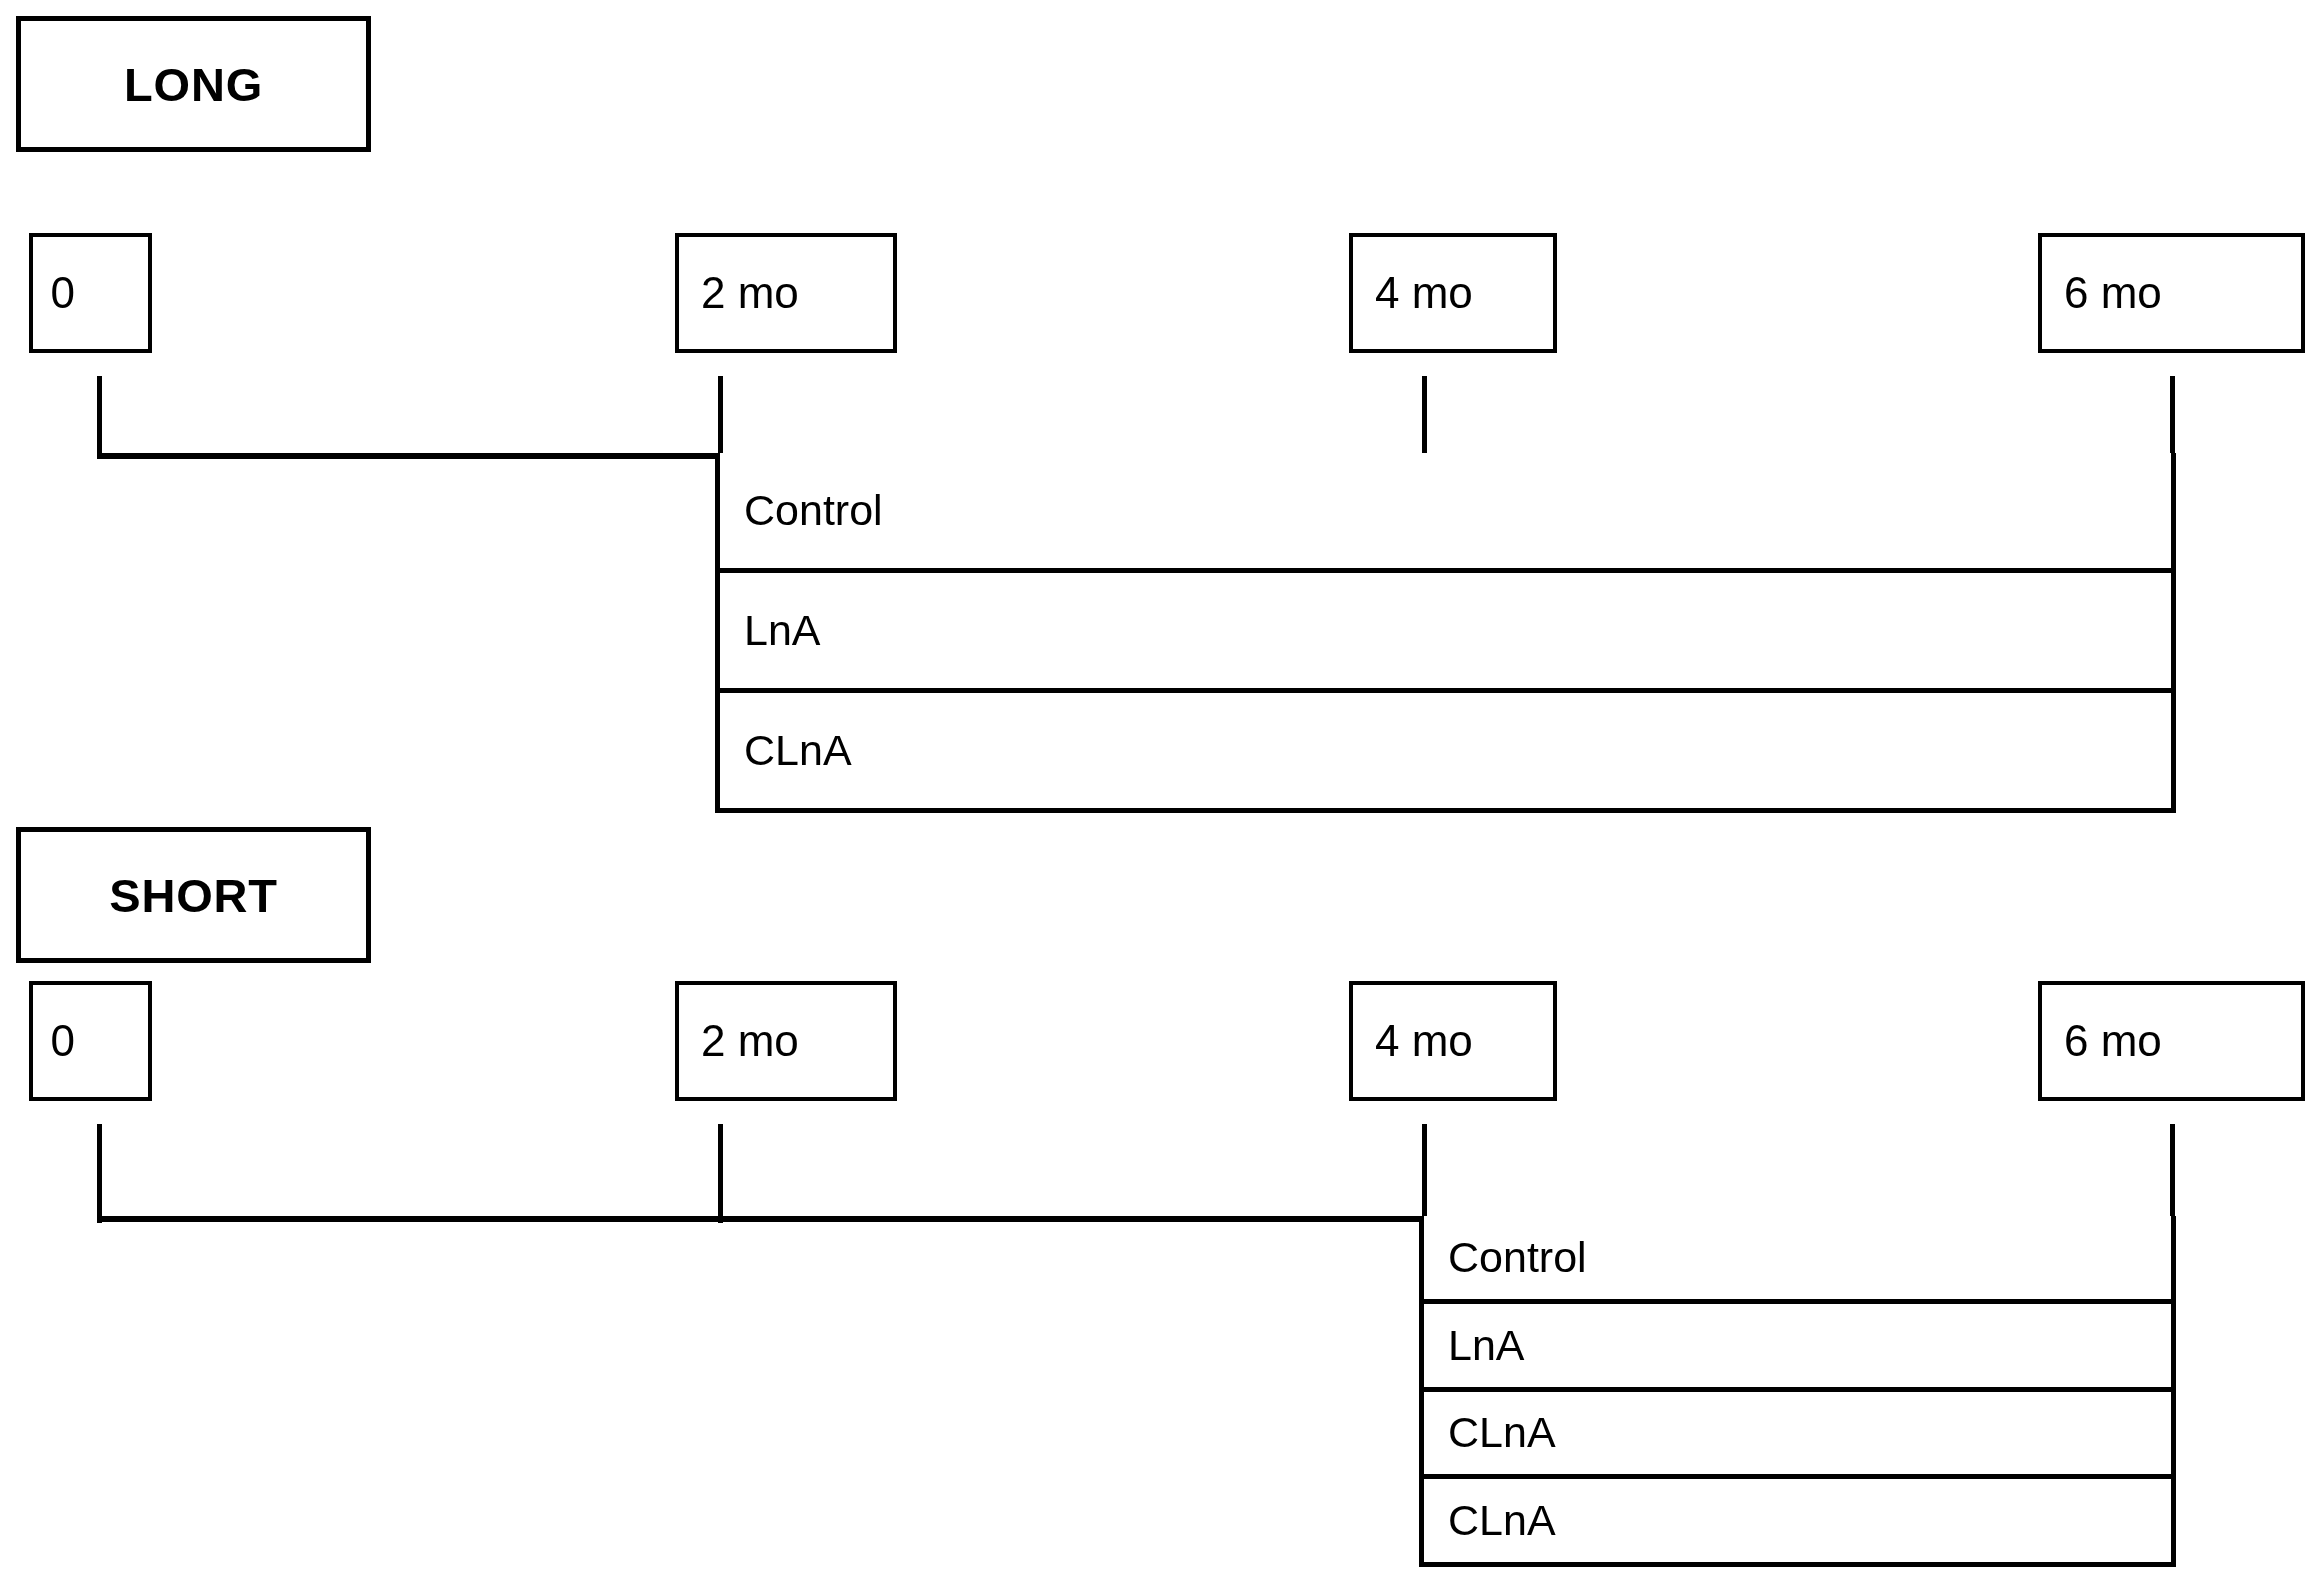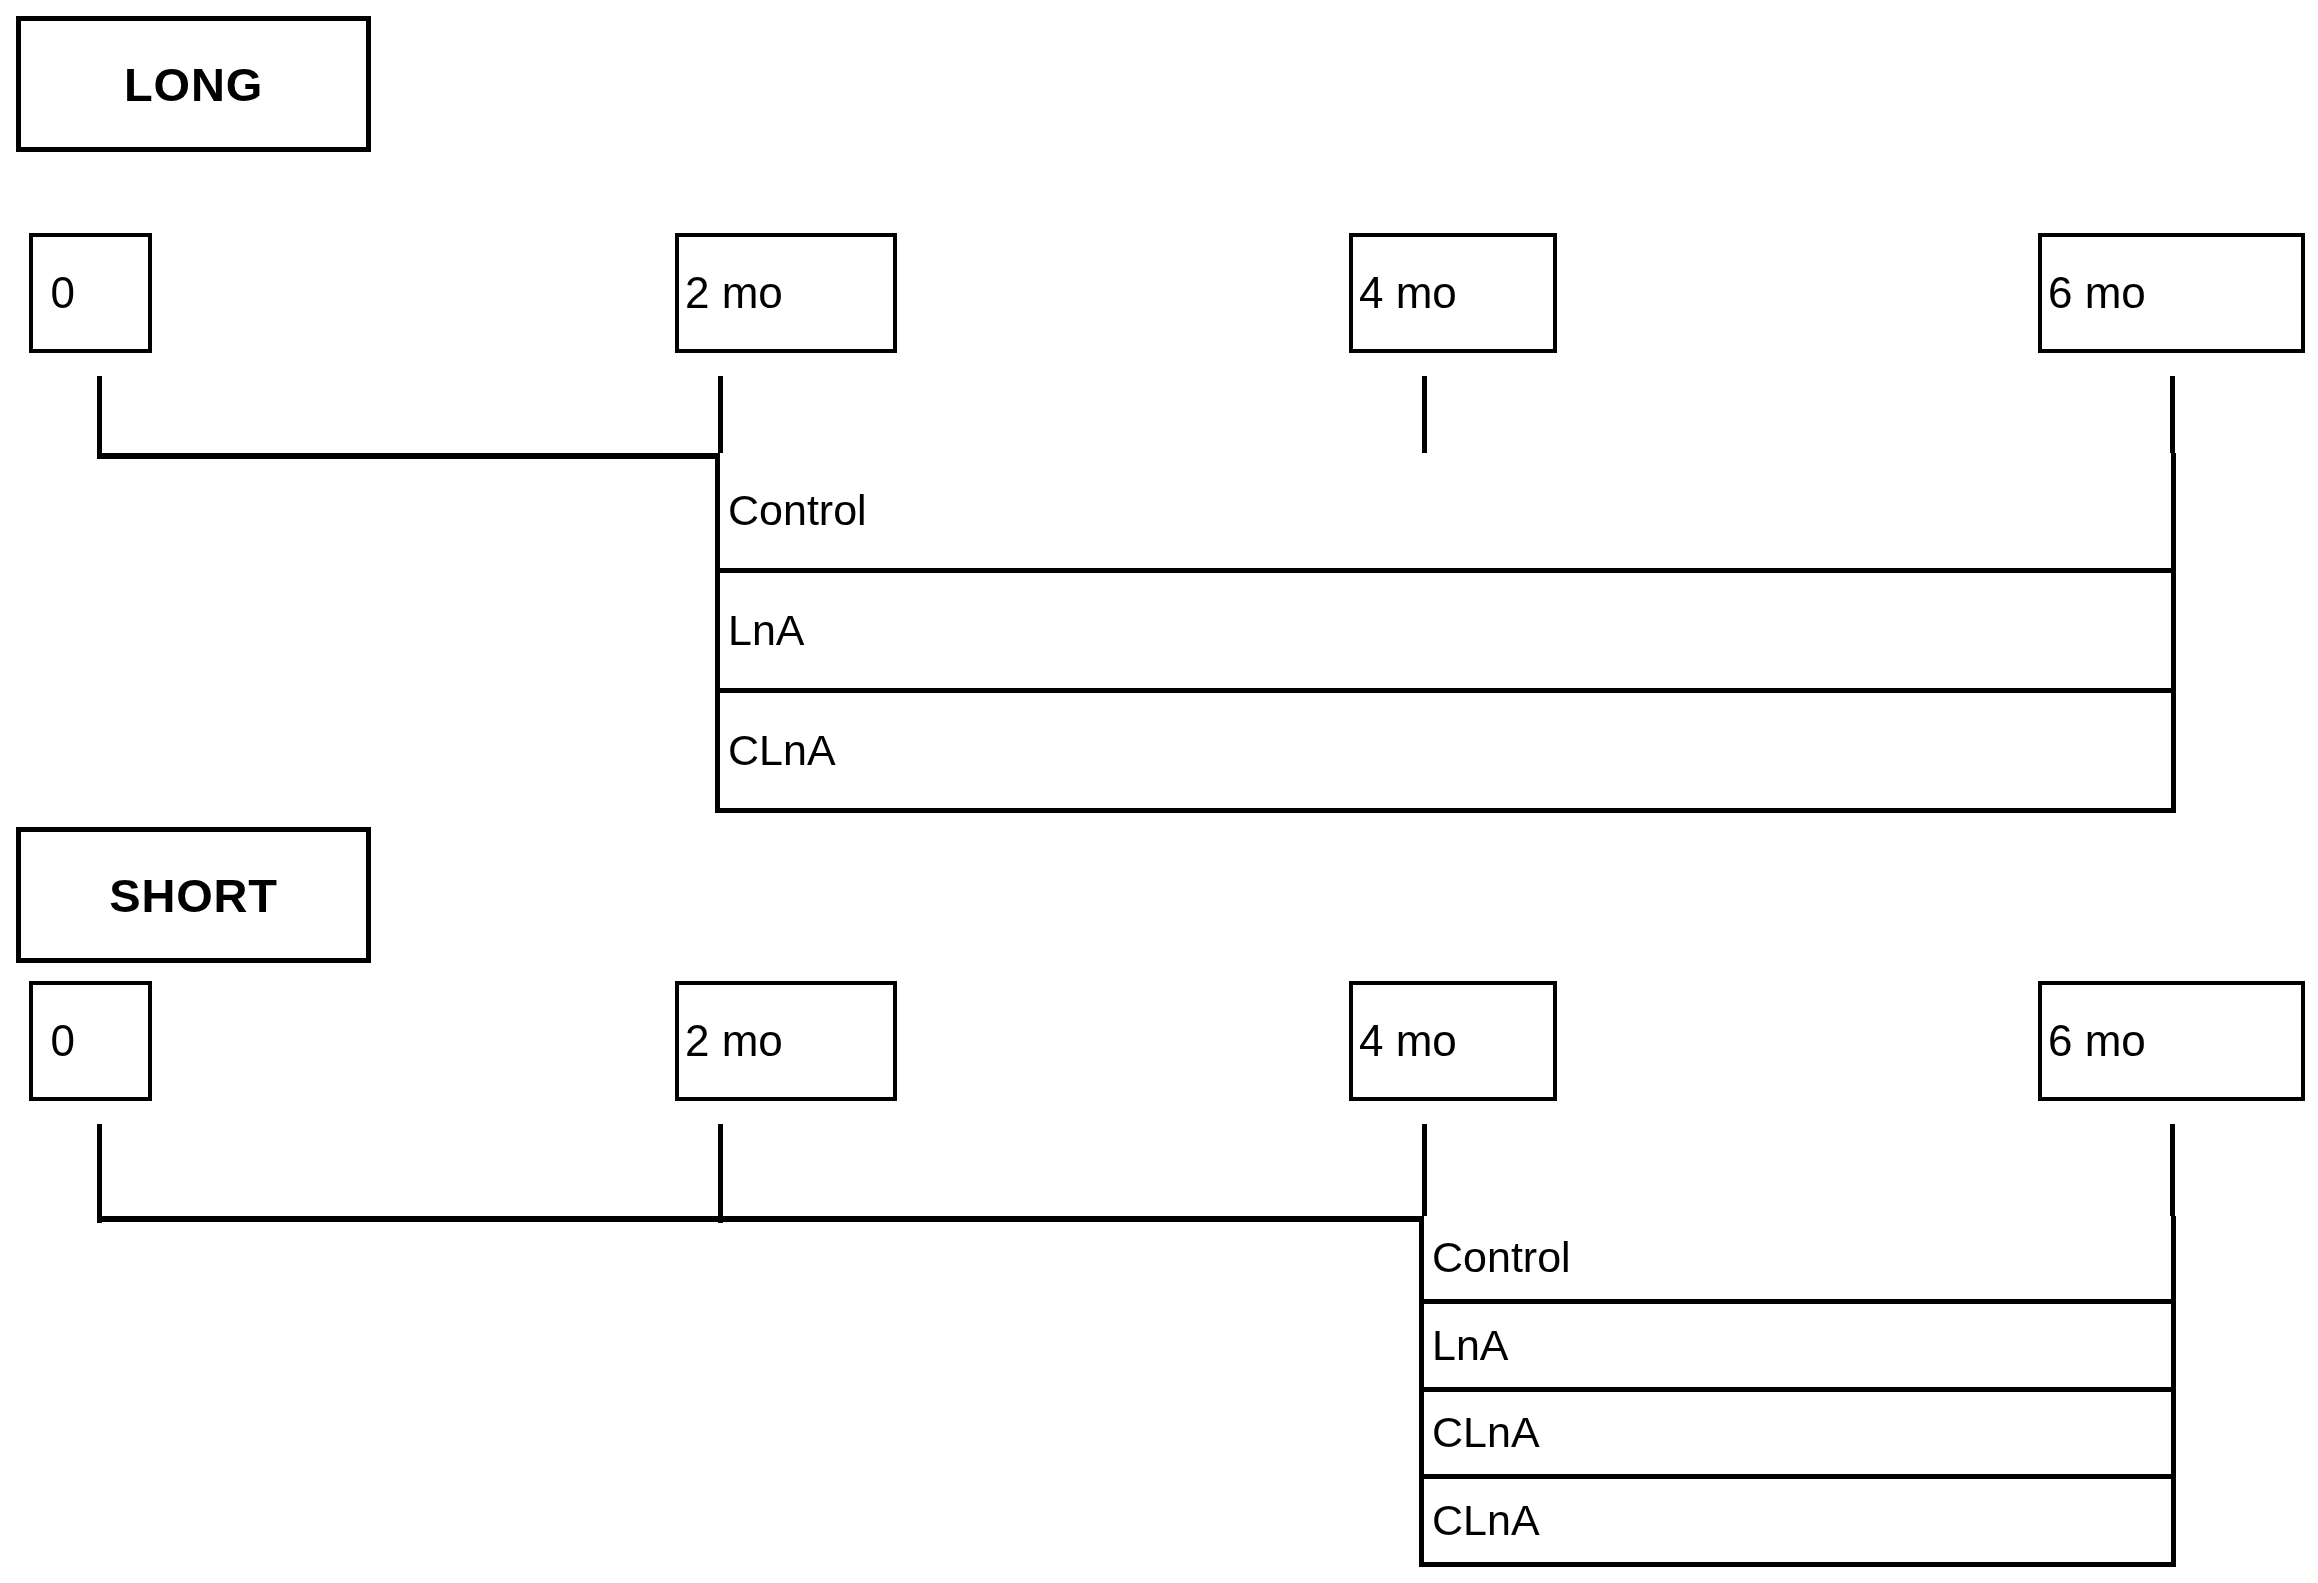--- a/index.html
+++ b/index.html
@@ -41,21 +41,21 @@
     position: absolute;
     box-sizing: border-box;
     border: 4.7px solid #000000;
     background: #ffffff;
     display: flex;
     align-items: center;
   }
   .timepoint-box .tp-label {
     font-size: 44px;
     line-height: 1;
-    padding-left: 6px;
+    padding-left: 22px;
     white-space: nowrap;
   }
   .timepoint-box.tp-zero .tp-label {
     padding-left: 17.4px;
   }
 
   
   .stem {
     position: absolute;
     width: 4.7px;
@@ -85,21 +85,21 @@
     display: flex;
     align-items: center;
     background: #ffffff;
   }
   .treatment-row:first-child {
     border-top: none;
   }
   .treatment-row .tr-label {
     font-size: 43px;
     line-height: 1;
-    padding-left: 8px;
+    padding-left: 24px;
     white-space: nowrap;
   }
 </style>
 </head>
 <body>
 
 <div id="canvas">
 
   <div class="section-header" style="left:16px; top:16px; width:355px; height:136px;">
     <span class="hdr-label">LONG</span>

